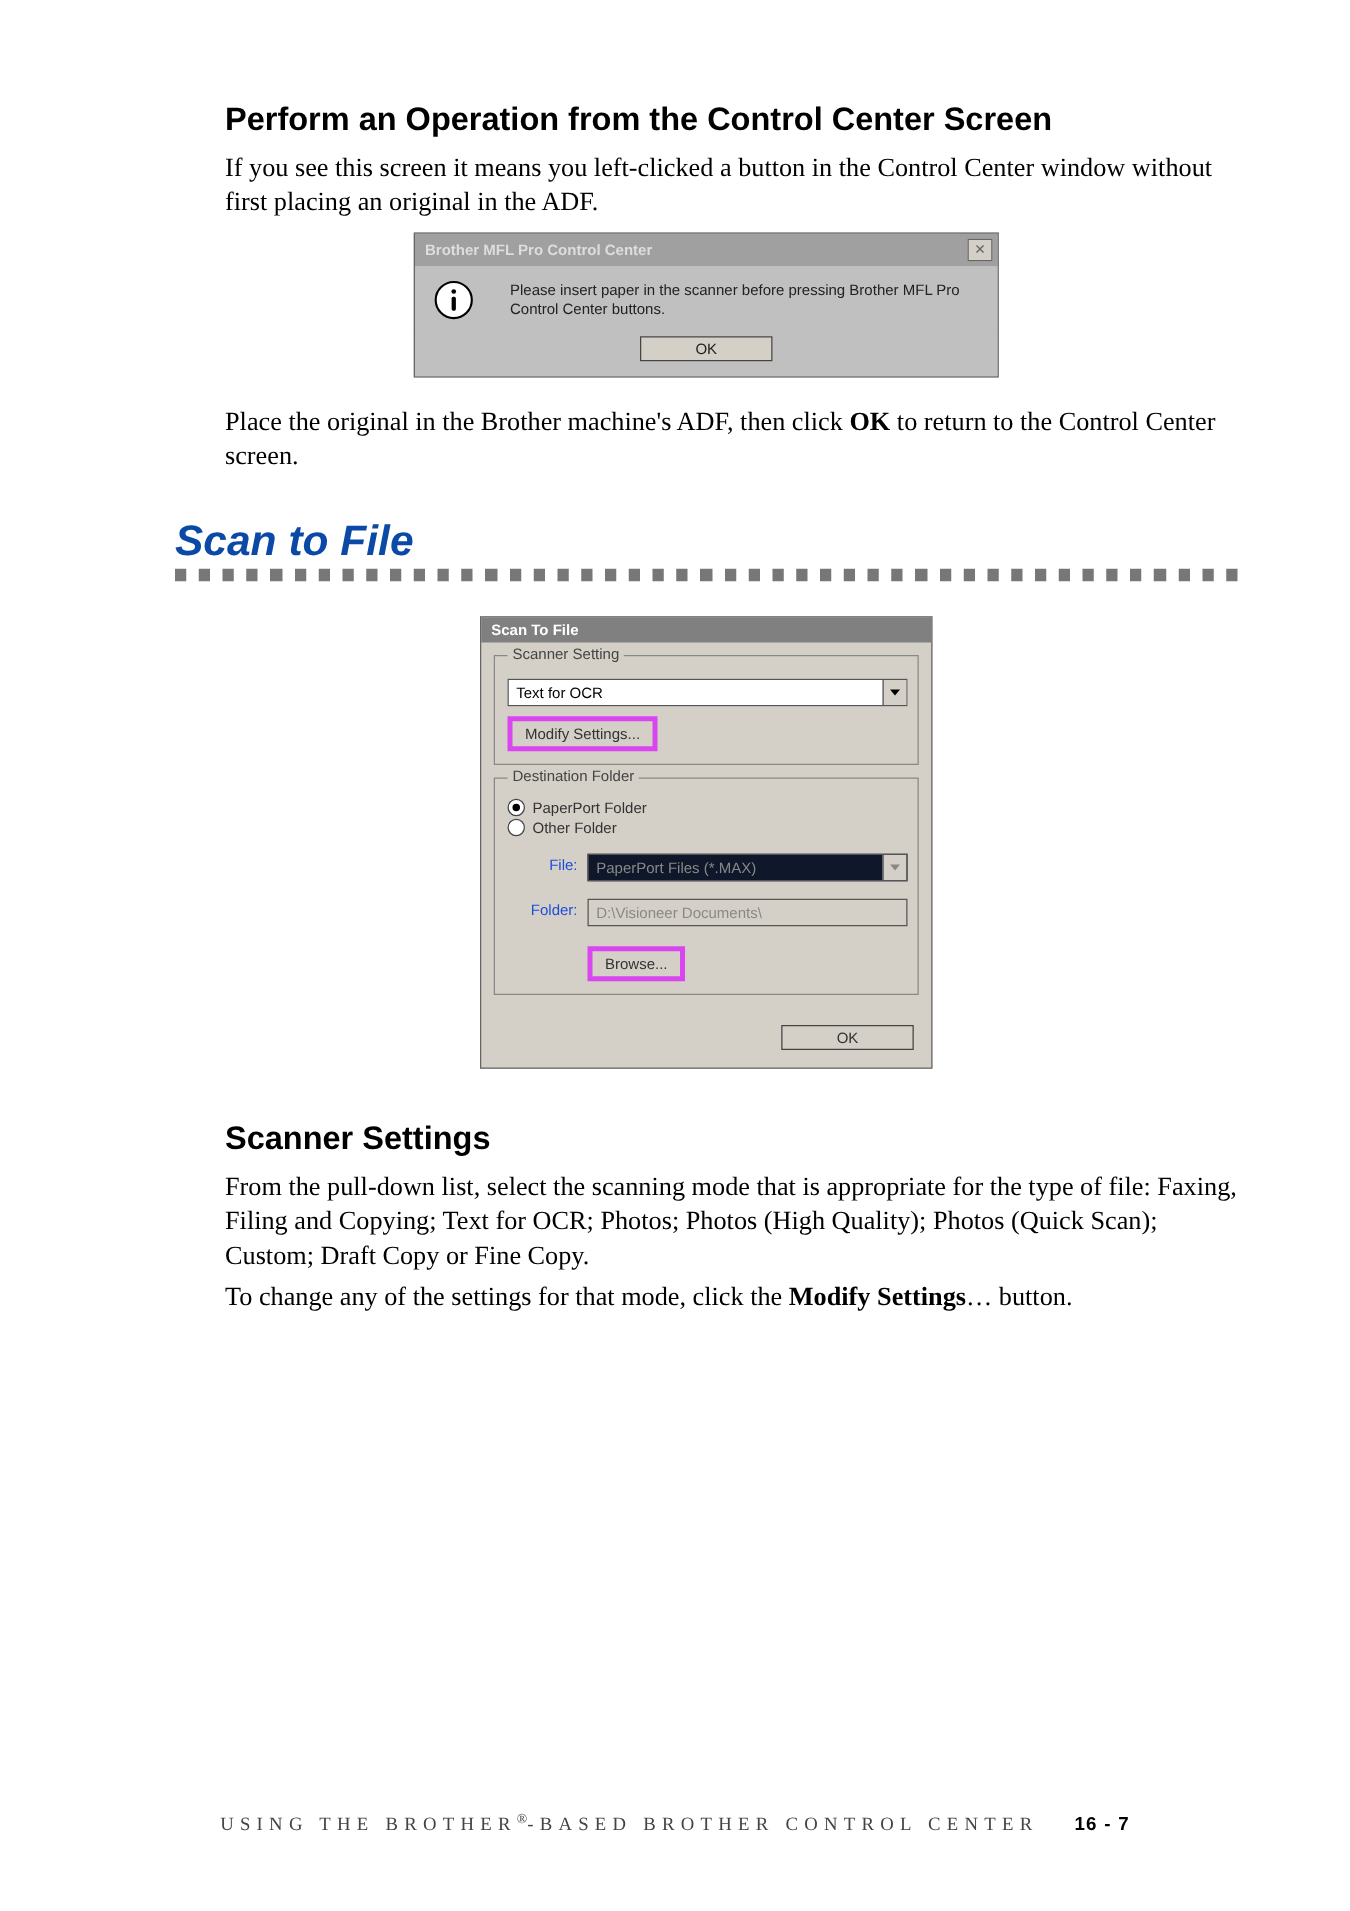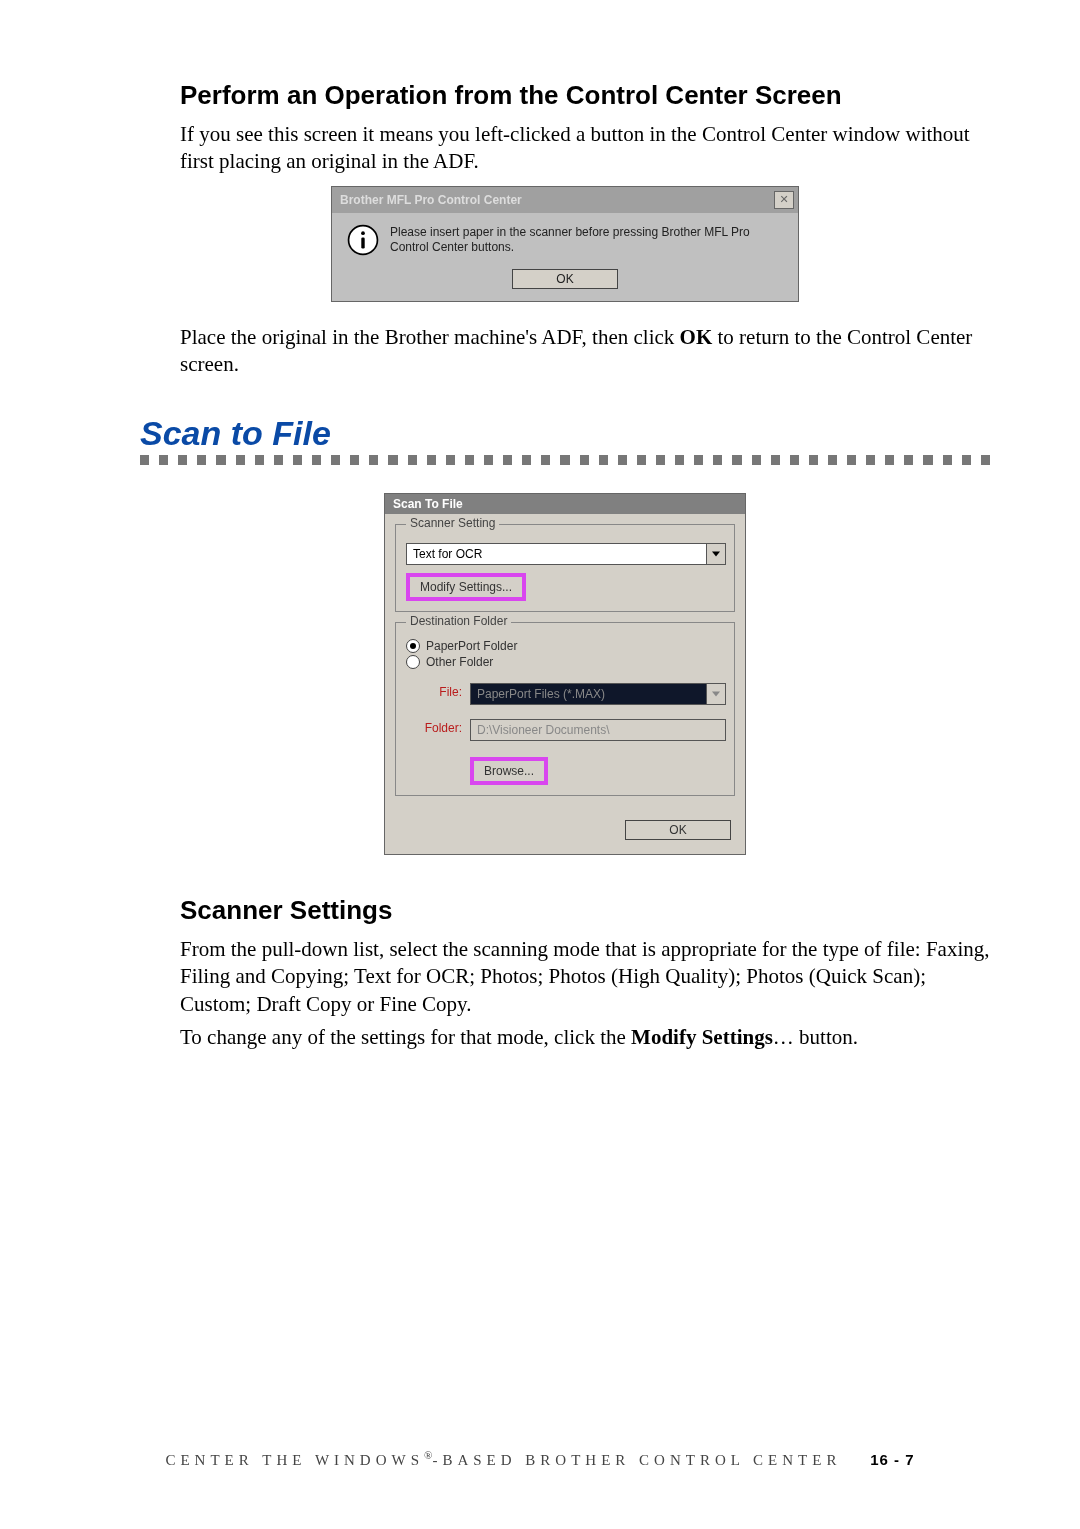--- a/index.html
+++ b/index.html
@@ -61,21 +61,21 @@
     background: #d4d0c8;
     display: flex;
     align-items: center;
     justify-content: center;
     font-size: 11px;
     color: #666;
   }
   .dlg1 .content {
     display: flex;
     align-items: center;
-    gap: 10px;
+    gap: 28px;
     padding: 10px 14px 6px 14px;
     background: #c0c0c0;
   }
   .info-icon {
     width: 34px;
     height: 34px;
     flex-shrink: 0;
   }
   .dlg1 .msg { line-height: 1.25; }
   .dlg1 .btnrow {
@@ -207,21 +207,21 @@
   .field-row {
     display: flex;
     align-items: center;
     gap: 8px;
     margin-top: 10px;
   }
   .field-row .lbl {
     width: 56px;
     text-align: right;
     font-size: 12px;
-    color: #b91c1c;
+    color: #1d4ed8;
   }
   .field-row .ctrl { flex: 1; }
   .okrow {
     display: flex;
     justify-content: flex-end;
     padding: 16px 14px 14px 0;
   }
 
   
   .footer {
@@ -406,15 +406,15 @@
 
   <p class="body">From the pull-down list, select the scanning mode that is appropriate for the type of file:  Faxing, Filing and Copying; Text for OCR; Photos; Photos (High Quality); Photos (Quick Scan); Custom; Draft Copy or Fine Copy.</p>
 
   <p class="body">
     <span>To change any of the settings for that mode, click the </span><b>Modify Settings</b><span>… button.</span>
   </p>
 
 </div>
 
 <div class="footer">
-  <span>CENTER THE WINDOWS</span><span class="sup">®</span><span>-BASED BROTHER CONTROL CENTER</span>
+  <span>USING THE BROTHER</span><span class="sup">®</span><span>-BASED BROTHER CONTROL CENTER</span>
   <span class="pg">16 - 7</span>
 </div>
 
 </body></html>

